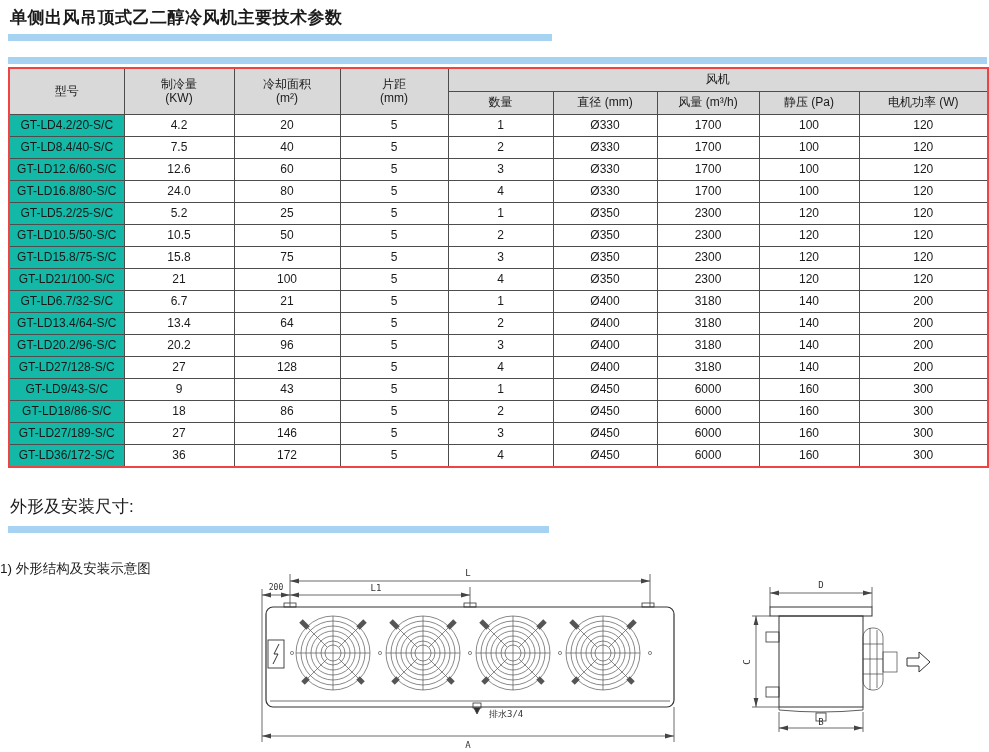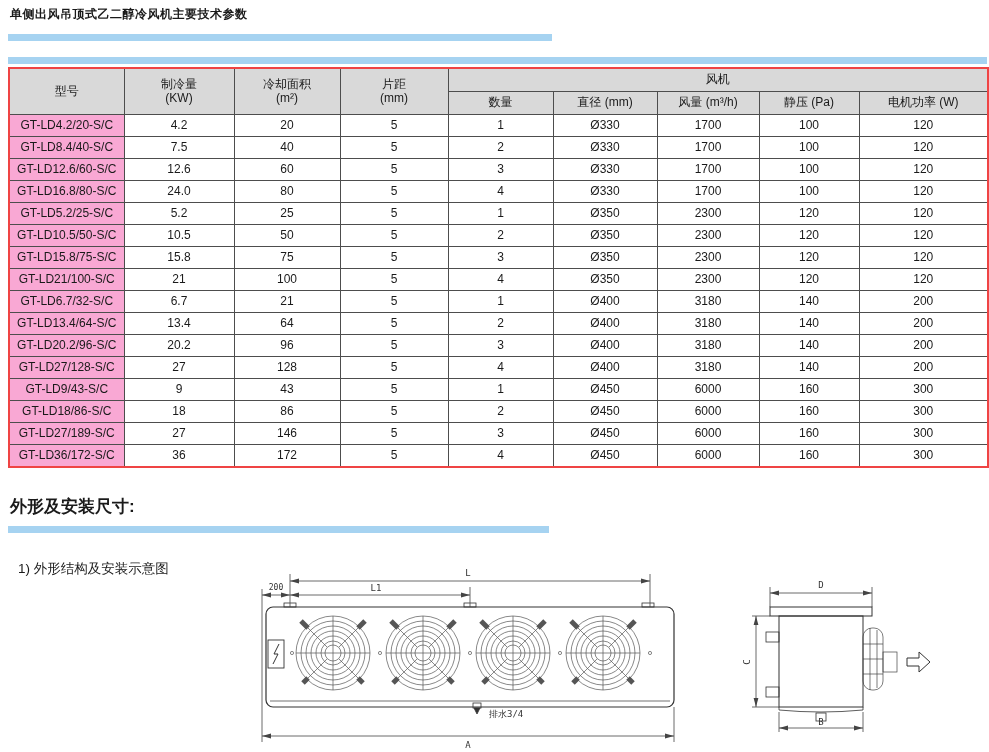--- a/index.html
+++ b/index.html
@@ -2,49 +2,49 @@
 <html><head>
 <meta charset="utf-8">
 <style>
   html,body{margin:0;padding:0;}
   body{
     width:989px;height:752px;position:relative;background:#ffffff;
     font-family:"Liberation Sans","DejaVu Sans",sans-serif;color:#1a1a1a;
     overflow:hidden;
   }
   .page-title{
-    position:absolute;left:10px;top:6px;font-size:12px;font-weight:bold;
+    position:absolute;left:10px;top:6px;font-size:17px;font-weight:bold;
     letter-spacing:.5px;white-space:nowrap;
   }
   .accent-bar{position:absolute;height:7px;background:#a6d3f1;}
   #bar-title{left:8px;top:34px;width:544px;}
   #bar-table{left:8px;top:57px;width:979px;}
   #bar-section2{left:8px;top:526px;width:541px;}
 
   table.spec{
     position:absolute;left:8px;top:67px;width:979px;
     border-collapse:collapse;table-layout:fixed;
     font-size:12px;
   }
   table.spec th,table.spec td{
     border:1px solid #4d4d4d;text-align:center;vertical-align:middle;
     padding:0;height:21px;line-height:1.15;font-weight:normal;
     overflow:hidden;white-space:nowrap;
   }
   table.spec{border:2px solid #ef4444;}
   table.spec th{background:#d9d9d9;}
-  table.spec td.model-col{background:#f9a8d4;}
+  table.spec td.model-col{background:#14b8a6;}
   table.spec .hdr2{height:22px;}
 
   .section2-title{
-    position:absolute;left:10px;top:495px;font-size:17px;font-weight:bold;
+    position:absolute;left:10px;top:495px;font-size:17px;font-weight:normal;
     white-space:nowrap;
   }
   .figure-caption{
-    position:absolute;left:18px;top:560px;font-size:13.5px;white-space:nowrap;
+    position:absolute;left:0;top:560px;font-size:13.5px;white-space:nowrap;
   }
   .drawing-wrap{position:absolute;left:250px;top:556px;width:739px;height:196px;}
   svg text{font-family:"DejaVu Sans Mono","Liberation Mono",monospace;fill:#333;}
 </style>
 </head>
 <body>
 
 <div class="page-title">单侧出风吊顶式乙二醇冷风机主要技术参数</div>
 <div class="accent-bar" id="bar-title"></div>
 <div class="accent-bar" id="bar-table"></div>

